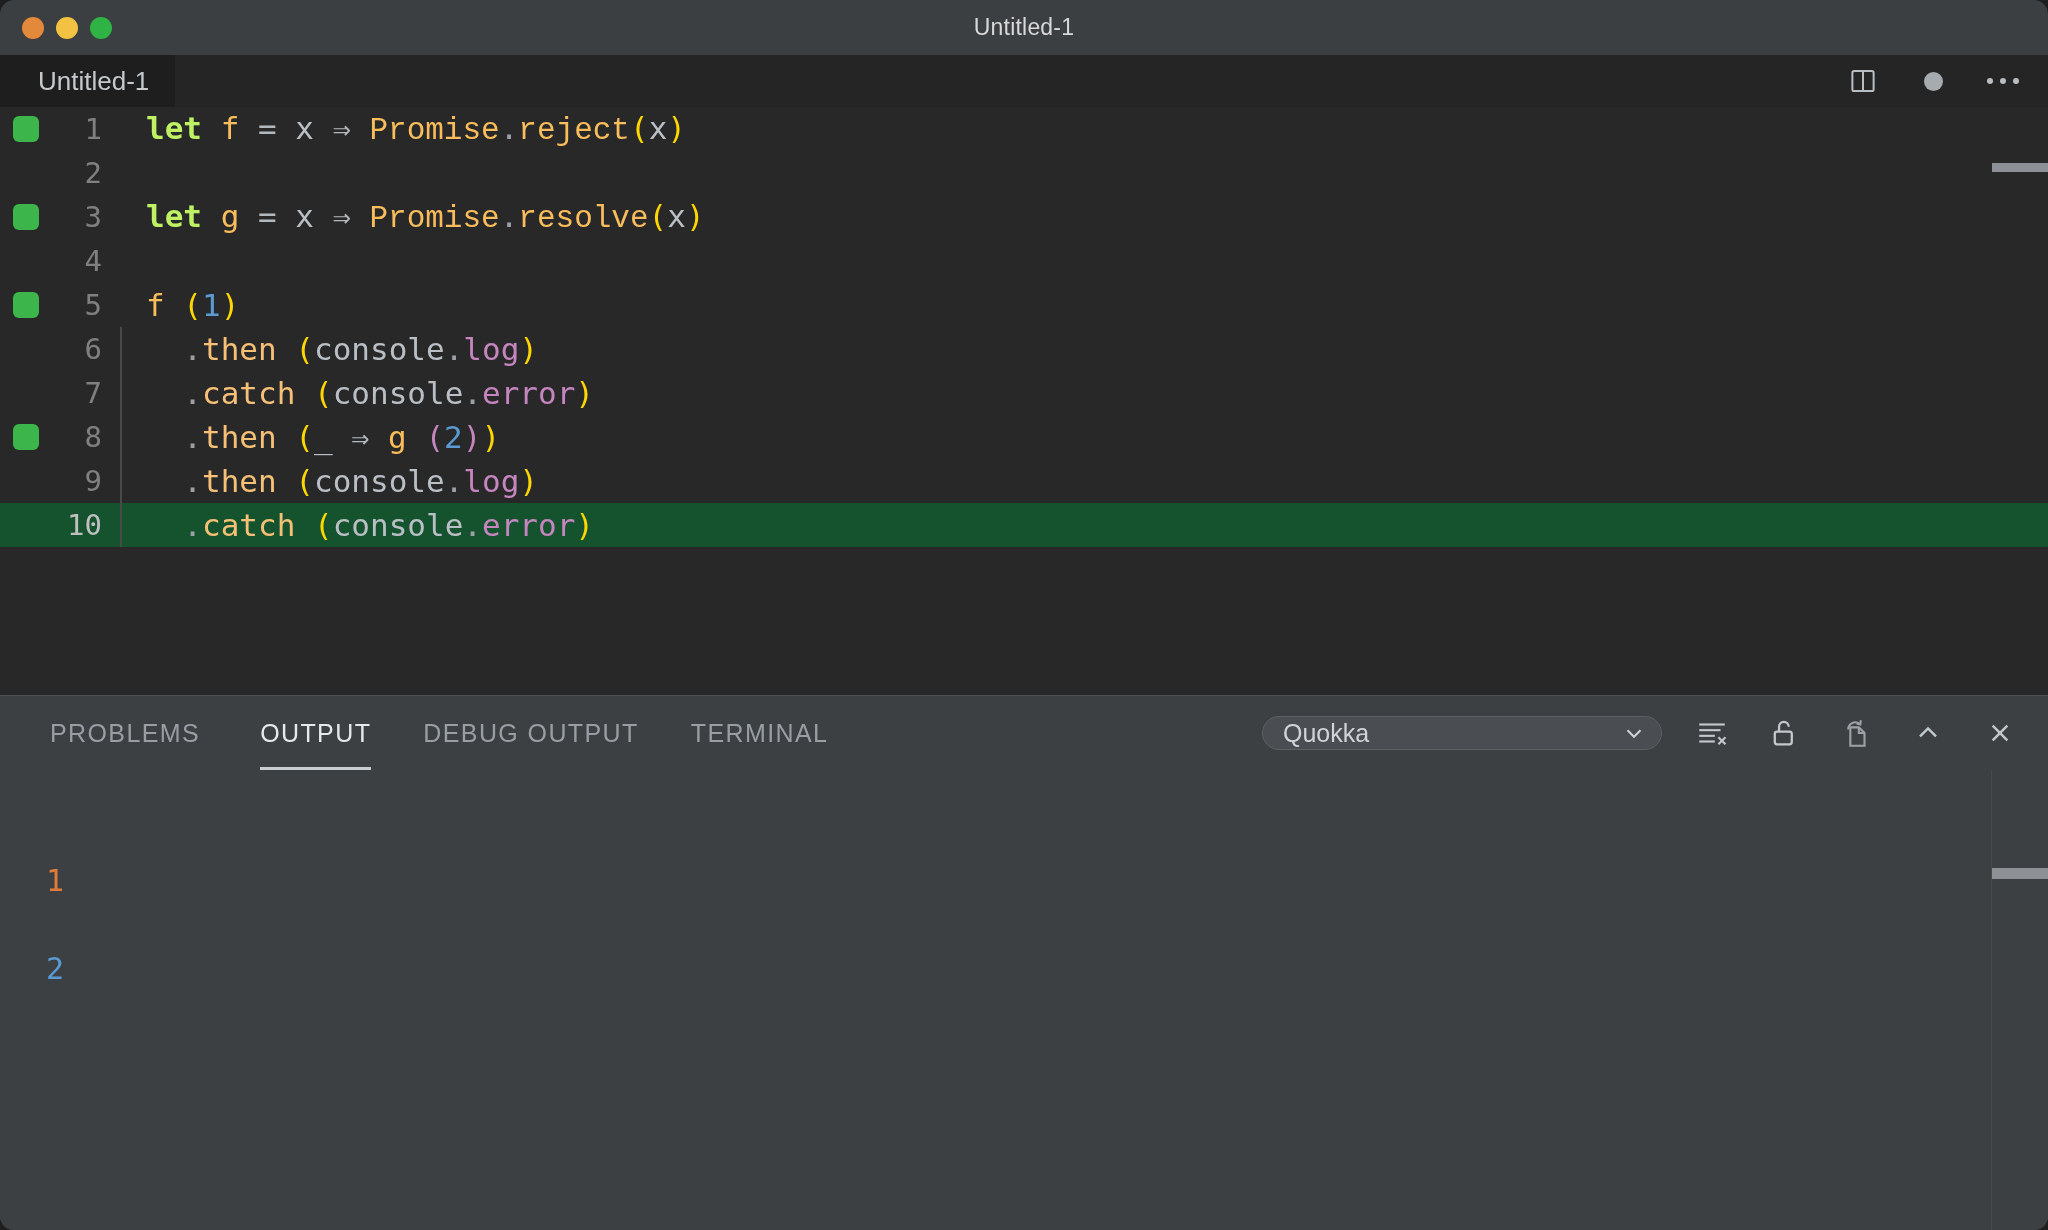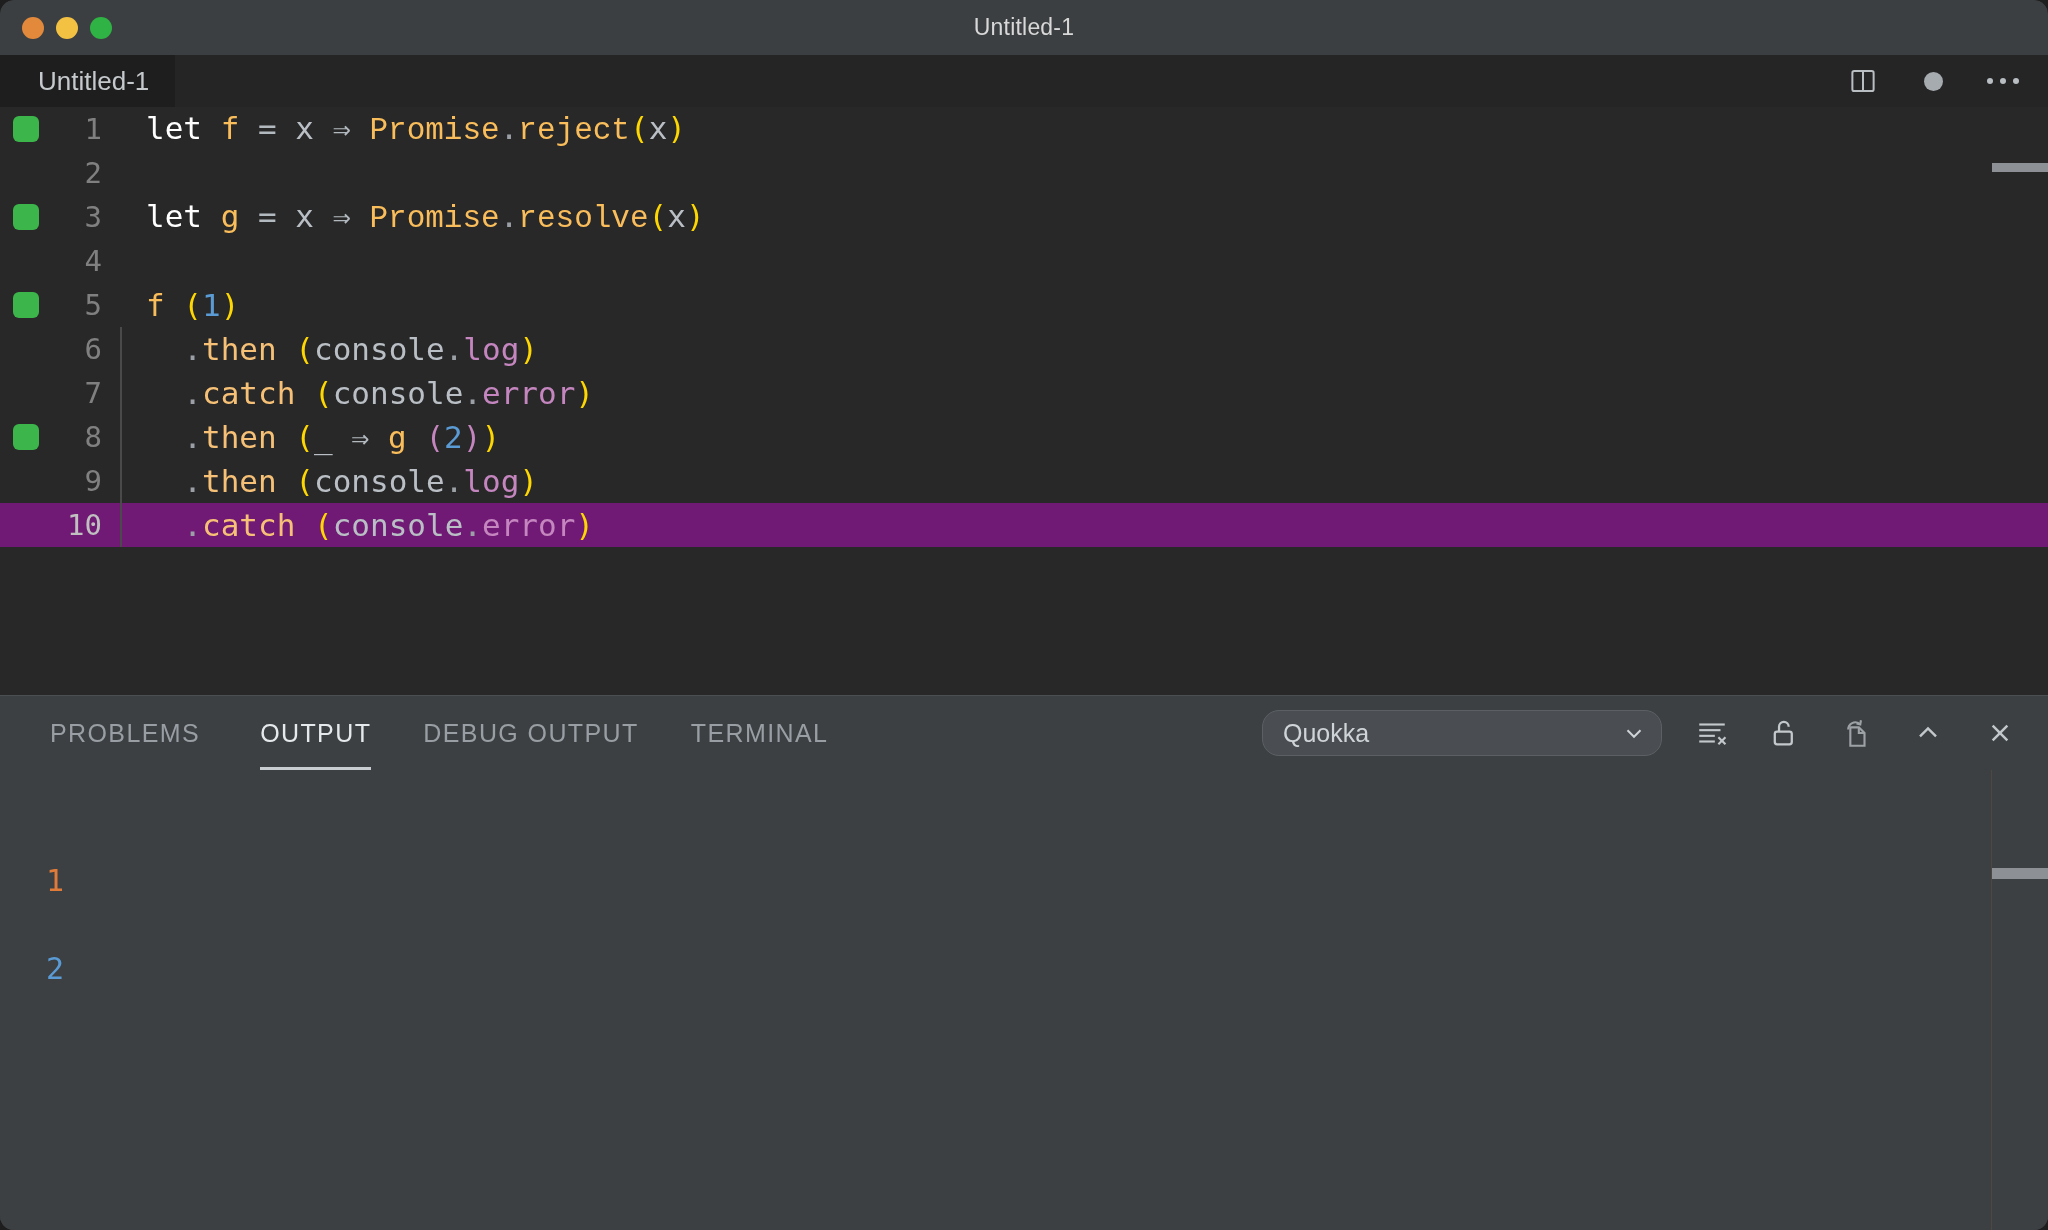--- a/index.html
+++ b/index.html
@@ -71,40 +71,40 @@
     position:absolute; inset:0;
     font-family:"DejaVu Sans Mono", monospace;
     font-size:31px;
     line-height:44px;
   }
   .line {
     position:relative; height:44px;
     display:flex; align-items:center;
     white-space:pre;
   }
-  .line.current { background:#701a75; }
+  .line.current { background:#14532d; }
   .gutter-mark {
     position:absolute; left:13px; top:9px;
     width:26px; height:26px; border-radius:6px;
     background:#3cb54a;
   }
   .lineno {
     width:120px; flex:0 0 120px;
     text-align:right; padding-right:18px;
     color:#808080; font-size:29px;
     font-family:"DejaVu Sans Mono", monospace;
   }
   .lineno.active { color:#c0c0c0; }
   .code { flex:1 1 auto; padding-left:26px; position:relative; }
   .indent-guide {
     position:absolute; left:0px; top:0; bottom:0;
     width:2px; background:#4a4a4a;
   }
   
-  .t-kw      { color:#ffffff; font-weight:normal; }
+  .t-kw      { color:#bef264; font-weight:bold; }
   .t-fn      { color:#f9bd5b; }
   .t-op      { color:#b2b9bf; }
   .t-ident   { color:#b9bfc5; }
   .t-prop    { color:#f6c177; }
   .t-member  { color:#c586c0; }
   .t-num     { color:#5b9bd5; }
   .t-br1     { color:#ffd700; }
   .t-br2     { color:#c586c0; }
   .t-punc    { color:#9aa0a6; }
   .t-promise { color:#f9bd5b;font-family:Liberation Mono, monospace; }
@@ -136,21 +136,21 @@
   .ptab.active { color:#e6e9eb;margin-left:8px; }
   .ptab.active::after {
     content:""; position:absolute; left:0; right:0; bottom:0;
     height:3px; background:#c8cdd1;
   }
   #panel-right {
     position:absolute; right:26px; top:0; height:74px;
     display:flex; align-items:center; gap:28px;
   }
   #channel-select {
-    width:400px; height:46px;
+    width:400px; height:34px;
     background:#4a4e52;
     border:1px solid #5b6064;
     border-radius:17px;
     display:flex; align-items:center;
     padding:0 14px 0 20px;
     position:relative;
   }
   #channel-value { color:#cfd4d8; font-size:25px; flex:1 1 auto; }
   .chev { width:26px; height:26px; display:block; }
   .picon { width:44px; height:44px; display:flex; align-items:center; justify-content:center; color:#c3c8cc; }

